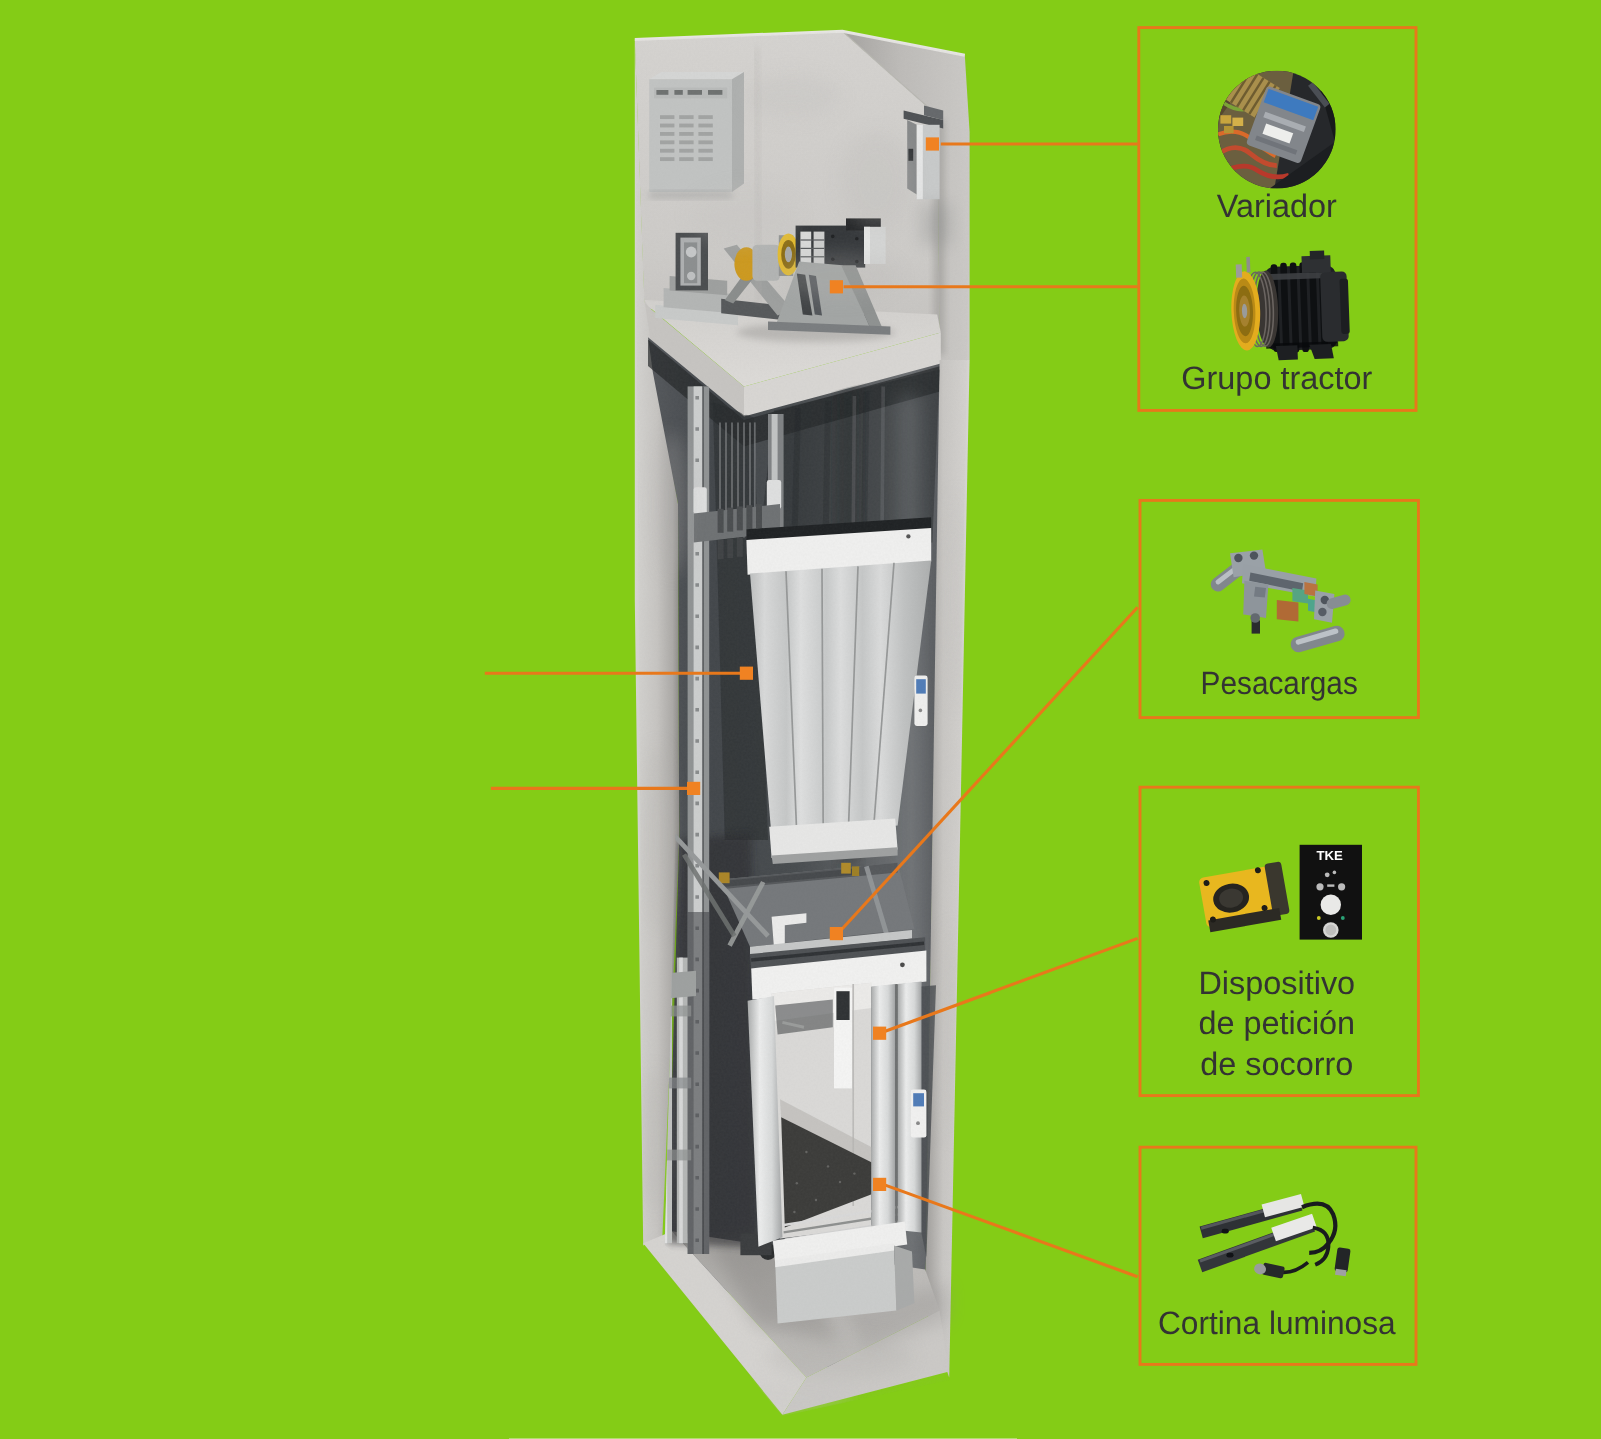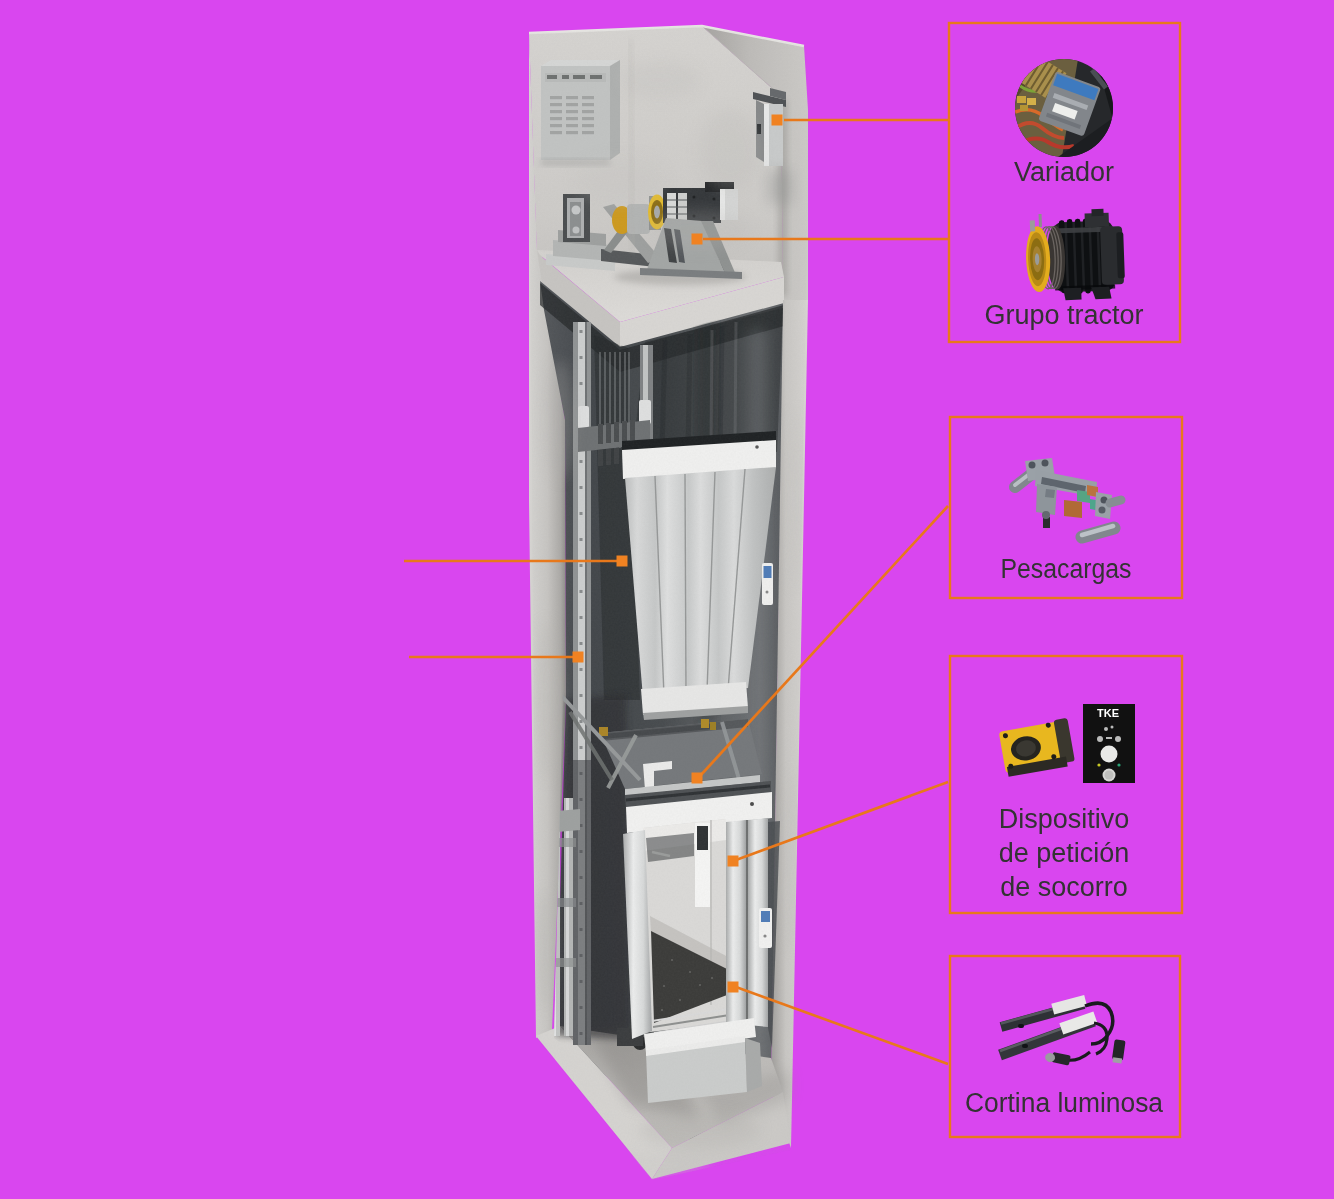--- a/index.html
+++ b/index.html
@@ -1,16 +1,16 @@
 <!DOCTYPE html>
 <html><head>
 <meta charset="utf-8">
 <style>
 html,body{margin:0;padding:0;background:#ffffff;}
-#stage{position:relative;width:1334px;height:1199px;background:#d946ef;overflow:hidden;
+#stage{position:relative;width:1334px;height:1199px;background:#84cc16;overflow:hidden;
   font-family:"Liberation Sans", sans-serif;}
 svg{position:absolute;left:0;top:0;}
 </style>
 </head>
 <body>
 <div id="stage">
 <svg width="1334" height="1199" viewBox="0 0 1334 1199">
 <defs>
   <linearGradient id="leftwall" x1="0" y1="0" x2="1" y2="0">
     <stop offset="0" stop-color="#D5D4D1"></stop>

